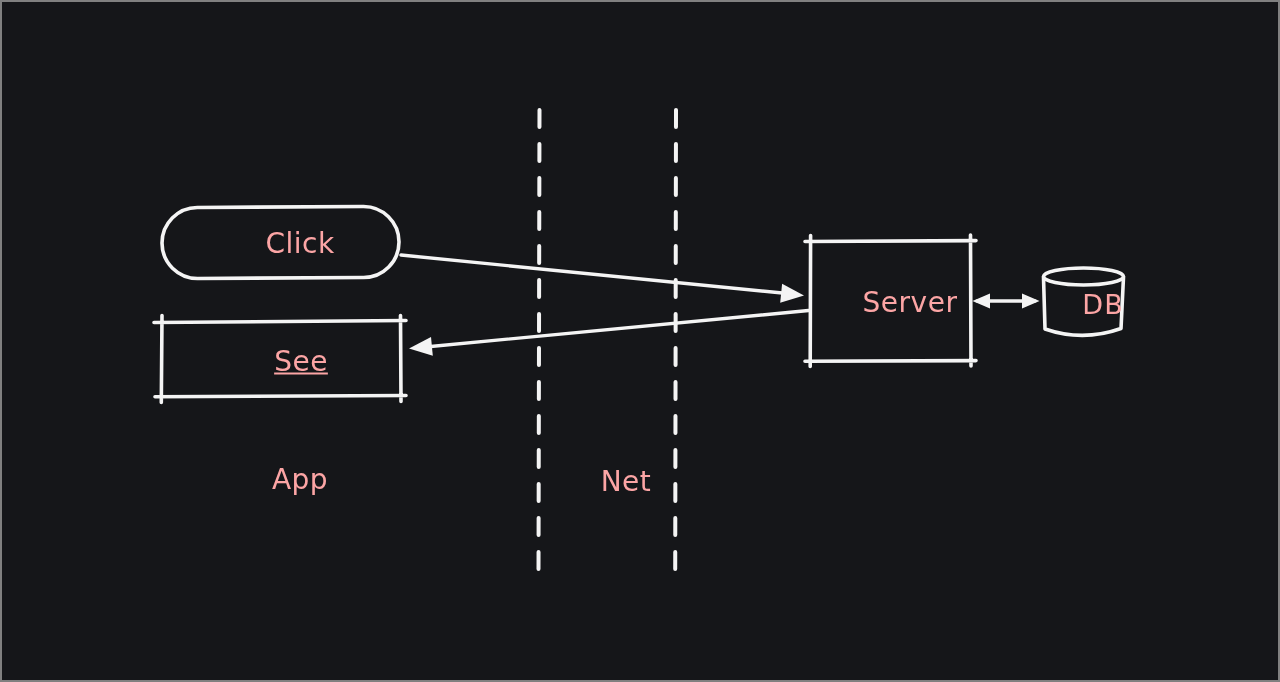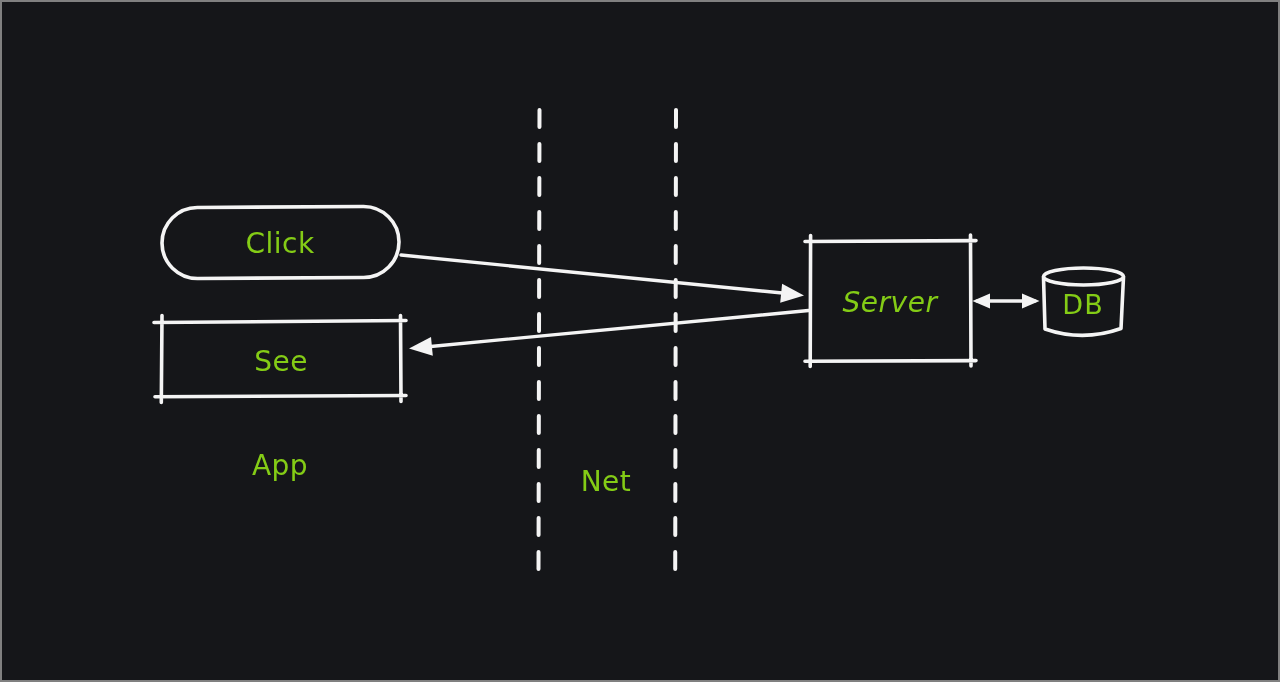--- a/index.html
+++ b/index.html
@@ -19,31 +19,32 @@
   }
   .canvas{position:absolute;inset:0;}
   svg.diagram{position:absolute;left:0;top:0;}
   .shape{fill:none;stroke:var(--ink);stroke-width:3.6;stroke-linecap:round;stroke-linejoin:round;}
   .edge-line{fill:none;stroke:var(--ink);stroke-width:3.4;stroke-linecap:round;}
   .edge-head{fill:var(--ink);stroke:none;}
   .dash{fill:none;stroke:var(--ink);stroke-width:4;stroke-linecap:round;stroke-dasharray:17 17;}
   .lbl{
     position:absolute;
     transform:translate(-50%,-50%);
-    color:#84cc16;
+    color:#fca5a5;
     font-size:28px;
     letter-spacing:0.5px;
     white-space:nowrap;
     user-select:none;
+    margin-left:20px;
   }
   .lbl-click{left:278px;top:241px;}
-  .lbl-see{left:279px;top:359px;}
-  .lbl-server{left:888px;top:300px;font-style:italic;}
+  .lbl-see{left:279px;top:359px;text-decoration:underline;}
+  .lbl-server{left:888px;top:300px;}
   .lbl-db{left:1081px;top:302px;font-size:27px;letter-spacing:1px;}
-  .lbl-app{left:278px;top:463px;}
+  .lbl-app{left:278px;top:477px;}
   .lbl-net{left:604px;top:479px;}
 </style>
 </head>
 <body>
 
 <div class="canvas">
 
   <svg class="diagram" width="1280" height="682" viewBox="0 0 1280 682">
 
     <line class="dash" x1="537.5" y1="108" x2="536.5" y2="572"></line>

